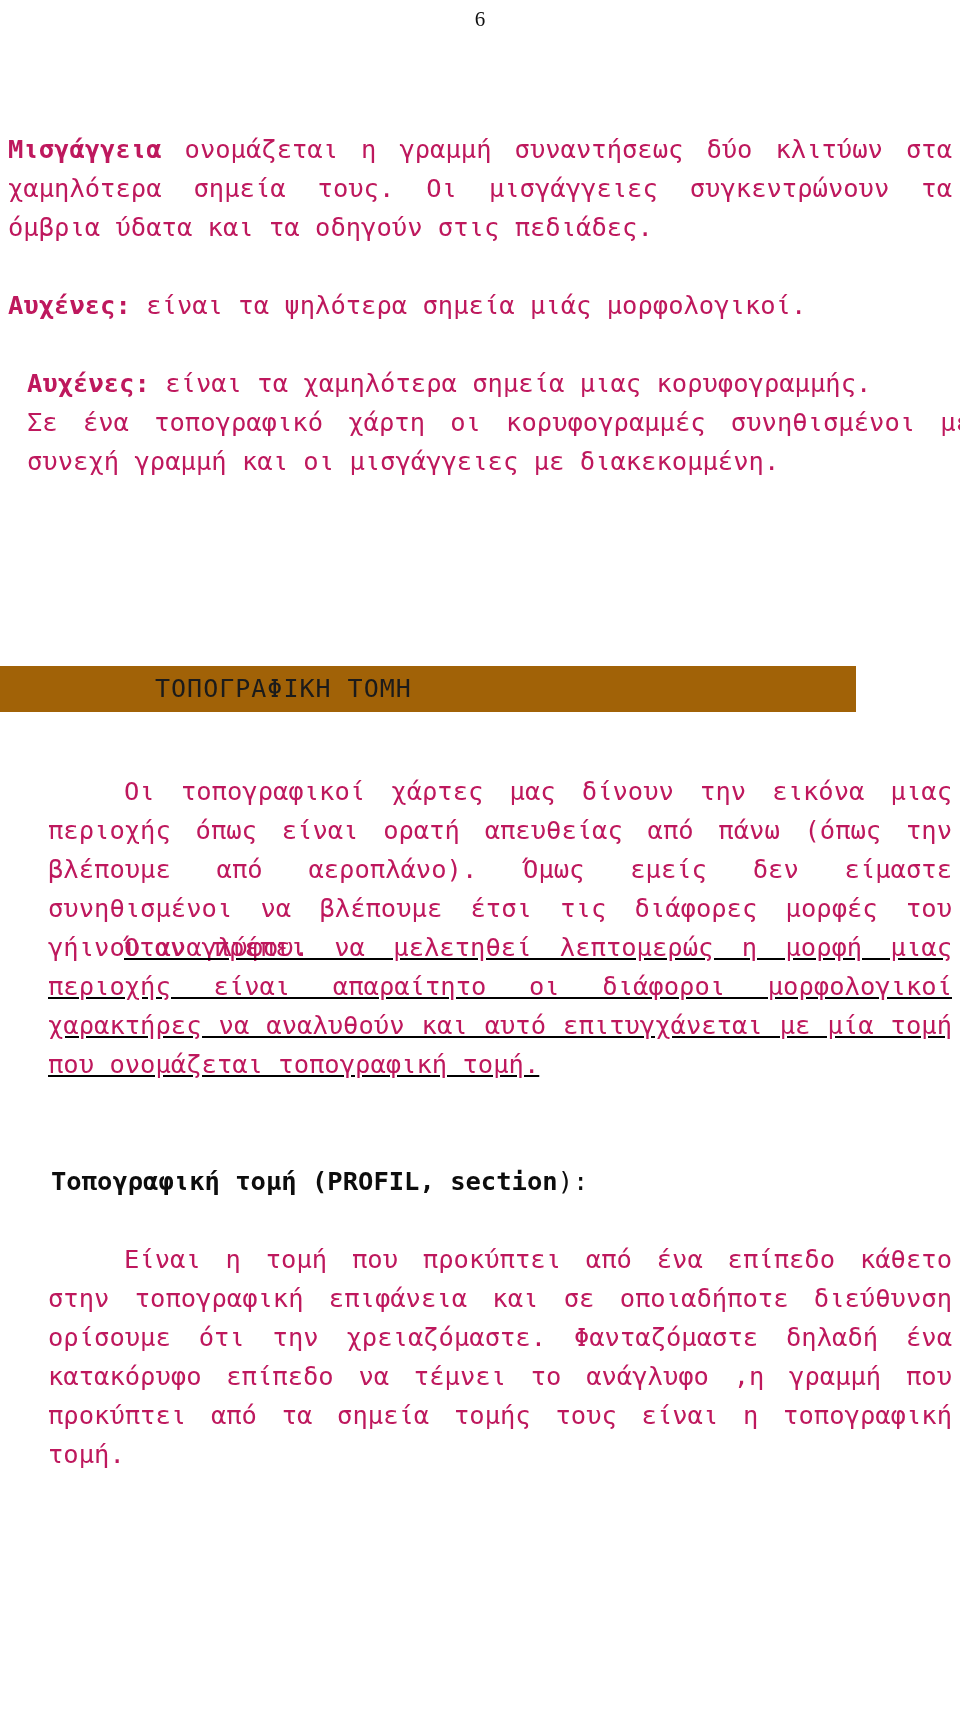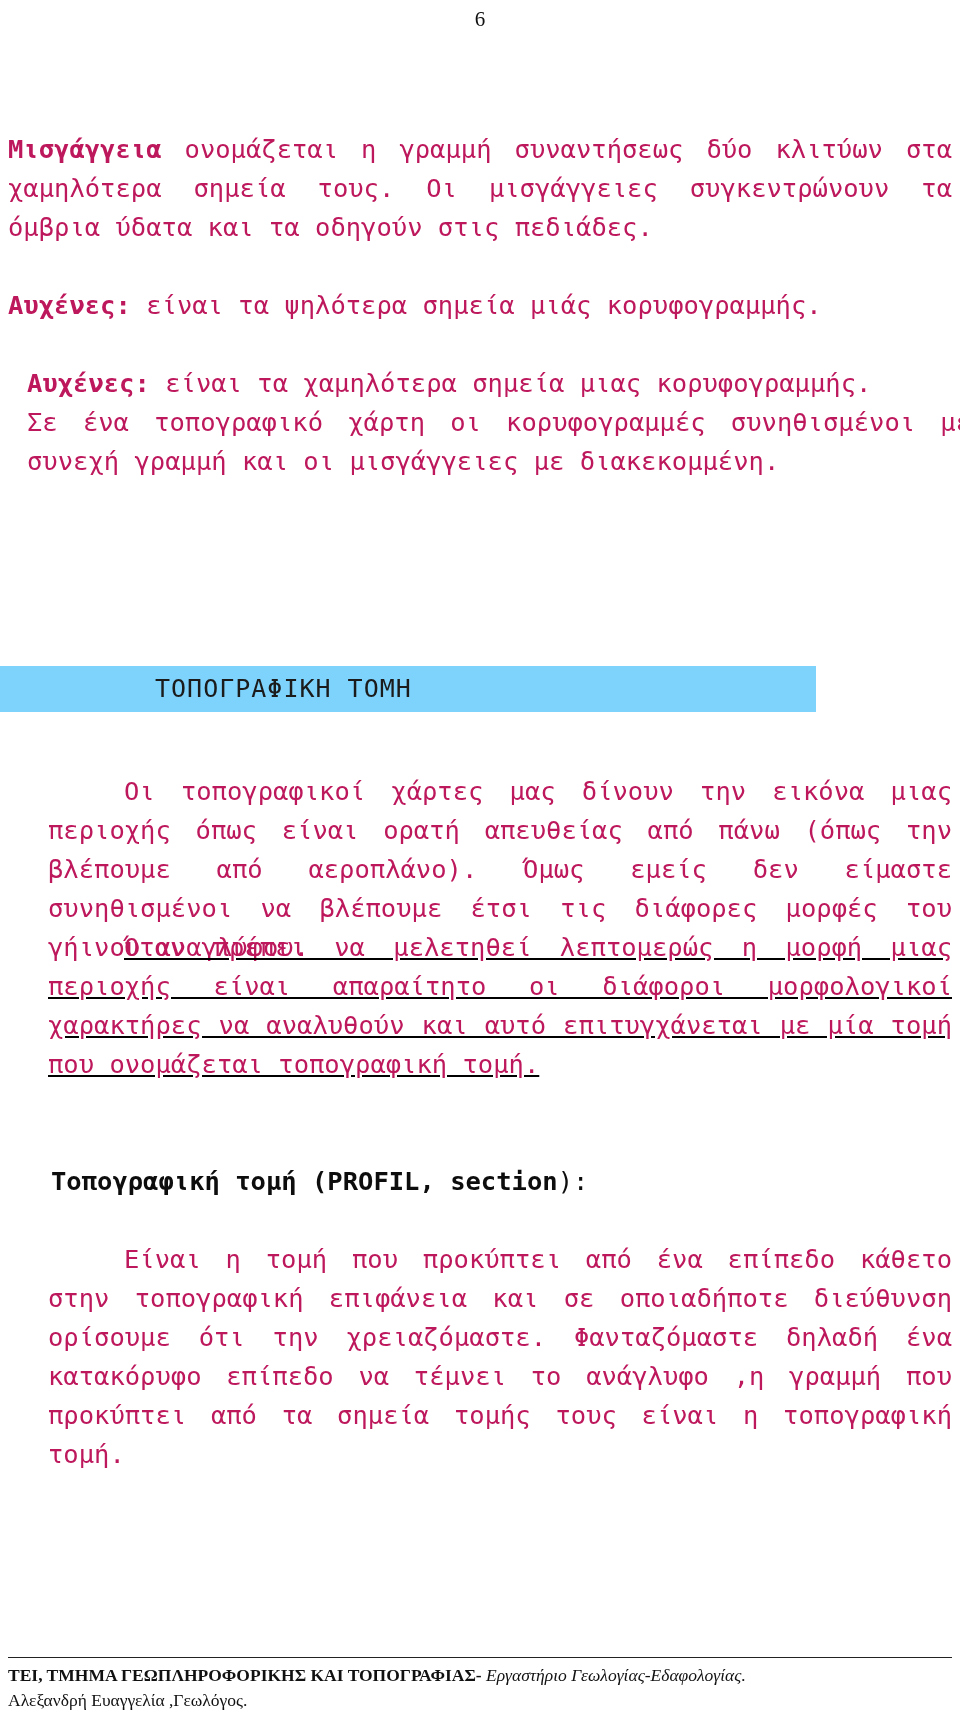--- a/index.html
+++ b/index.html
@@ -48,21 +48,22 @@
     font-weight: bold;
   }
 
   
   .section-band {
     position: absolute;
     left: 0;
     top: 666px;
     width: 816px;
     height: 46px;
-    background: #7dd3fc;
+    background: #a16207;
+    padding-left: 40px;
   }
   .section-band-label {
     position: absolute;
     left: 155px;
     top: 5px;
     font-family: "DejaVu Sans Mono", "Liberation Mono", monospace;
     font-size: 25px;
     line-height: 36px;
     letter-spacing: 1px;
     color: #1b1b1b;
@@ -122,21 +123,21 @@
 
 <div class="page">
 
   <div class="page-number">6</div>
 
   <div class="blk" id="blk-intro">
     <p class="body"><span class="b">Μισγάγγεια</span><span> ονομάζεται η γραμμή συναντήσεως δύο κλιτύων στα χαμηλότερα σημεία τους. Οι μισγάγγειες συγκεντρώνουν τα όμβρια ύδατα και τα οδηγούν στις πεδιάδες.</span></p>
   </div>
 
   <div class="blk" id="blk-peaks">
-    <p class="body"><span class="b">Αυχένες:</span><span> είναι τα ψηλότερα σημεία μιάς κορυφογραμμής.</span></p>
+    <p class="body"><span class="b">Αυχένες:</span><span> είναι τα ψηλότερα σημεία μιάς μορφολογικοί.</span></p>
   </div>
 
   <div class="blk" id="blk-saddles">
     <p class="body"><span class="b">Αυχένες:</span><span> είναι τα χαμηλότερα σημεία μιας κορυφογραμμής.</span></p>
     <p class="body">Σε ένα τοπογραφικό χάρτη οι κορυφογραμμές συνηθισμένοι με συνεχή γραμμή και οι μισγάγγειες με διακεκομμένη.</p>
   </div>
 
   <div class="section-band">
     <div class="section-band-label">ΤΟΠΟΓΡΑΦΙΚΗ ΤΟΜΗ</div>
   </div>
@@ -151,19 +152,14 @@
 
   <div class="blk" id="blk-profil">
     <p class="heading-inline"><span>Τοπογραφική τομή (PROFIL, section</span><span class="light">):</span></p>
   </div>
 
   <div class="blk" id="blk-profil-def">
     <p class="body indent">Είναι η τομή που προκύπτει από ένα επίπεδο κάθετο στην τοπογραφική επιφάνεια και σε οποιαδήποτε διεύθυνση ορίσουμε ότι την χρειαζόμαστε. Φανταζόμαστε δηλαδή ένα κατακόρυφο επίπεδο να τέμνει το ανάγλυφο ,η γραμμή που προκύπτει από τα σημεία τομής τους είναι η τοπογραφική τομή.</p>
   </div>
 
 
-  <div class="footer">
-    <div class="footer-rule"></div>
-    <p class="footer-line"><span class="bold">ΤΕΙ, ΤΜΗΜΑ ΓΕΩΠΛΗΡΟΦΟΡΙΚΗΣ ΚΑΙ ΤΟΠΟΓΡΑΦΙΑΣ-</span><span class="ital"> Εργαστήριο Γεωλογίας-Εδαφολογίας.</span></p>
-    <p class="footer-line ital">Αλεξανδρή Ευαγγελία ,Γεωλόγος.</p>
-  </div>
 
 </div>
 
 </body></html>

